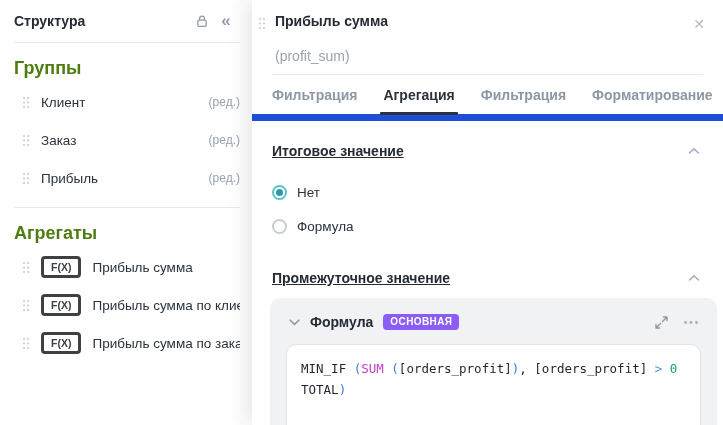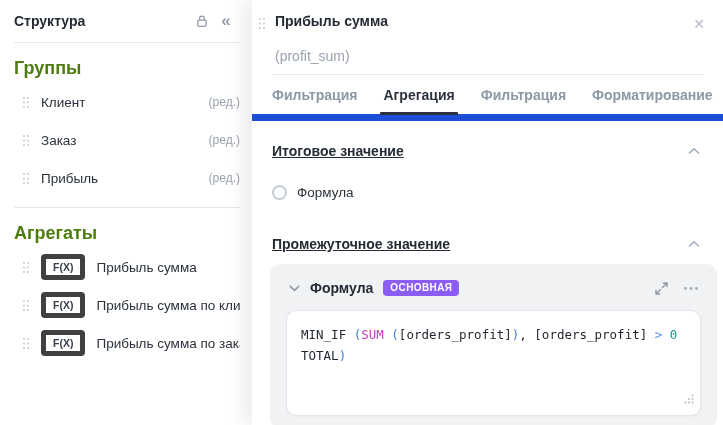--- a/index.html
+++ b/index.html
@@ -14,21 +14,21 @@
   .sidebar{position:absolute;left:0;top:0;width:252px;height:100%;background:#fff;}
   .sb-header{display:flex;align-items:center;height:42px;padding:0 14px 0 14px;}
   .sb-title{flex:1;font-size:14px;font-weight:700;color:#242b34;}
   .sb-hicon{display:flex;align-items:center;justify-content:center;width:24px;height:24px;cursor:pointer;color:#939daa;}
   .sb-divider{height:1px;background:#e7e9ec;margin:0 12px 0 14px;}
   .sb-section-title{font-size:18px;font-weight:700;color:#4d7c0f;padding:15px 14px 4px 14px;}
   .sb-row{display:flex;align-items:center;height:38px;padding:0 12px 0 22px;gap:11px;}
   .sb-row .row-label{flex:1;font-size:13.5px;color:#2b323b;white-space:nowrap;overflow:hidden;}
   .edit-link{font-size:12px;color:#9aa2ad;cursor:pointer;}
   .drag-dots{display:block;flex:0 0 auto;cursor:grab;}
-  .fx-badge{flex:0 0 auto;border:5px solid #404040;border-radius:4px;background:#fff;
+  .fx-badge{flex:0 0 auto;border:3px solid #404040;border-radius:4px;background:#fff;
     font-size:10.5px;font-weight:600;color:#39414c;padding:2px 7px;line-height:12px;}
   
   .drawer{position:absolute;left:252px;top:0;right:0;height:100%;background:#fff;
     box-shadow:-7px 0 18px rgba(30,40,55,0.10);}
   .dr-header{display:flex;align-items:flex-start;padding:13px 14px 0 6px;}
   .dr-handle{margin-top:4px;cursor:grab;}
   .dr-titleblock{flex:1;margin-left:9px;}
   .dr-title{font-size:14px;font-weight:700;color:#242b34;line-height:17px;}
   .dr-subtitle{font-size:14px;color:#9aa3ae;margin-top:18px;}
   .close-x{width:20px;height:20px;display:flex;align-items:center;justify-content:center;
@@ -209,20 +209,24 @@
   <div class="section-h">
     <div class="section-title">Итоговое значение</div>
     <div class="chev-btn">
       <svg width="12" height="8" viewBox="0 0 12 8" fill="none" stroke="#a3aec4" stroke-width="1.6" stroke-linecap="round">
           <path d="M1.5 6 L6 1.8 L10.5 6"></path>
         </svg>
     </div>
   </div>
   <div class="radios">
     <div class="radio-row">
+      <span class="radio on"></span>
+      <span class="radio-label">Нет</span>
+    </div>
+    <div class="radio-row">
       <span class="radio off"></span>
       <span class="radio-label">Формула</span>
     </div>
   </div>
 
   <div class="section-h" style="padding-top:26px;">
     <div class="section-title">Промежуточное значение</div>
     <div class="chev-btn">
       <svg width="12" height="8" viewBox="0 0 12 8" fill="none" stroke="#a3aec4" stroke-width="1.6" stroke-linecap="round">
           <path d="M1.5 6 L6 1.8 L10.5 6"></path>

